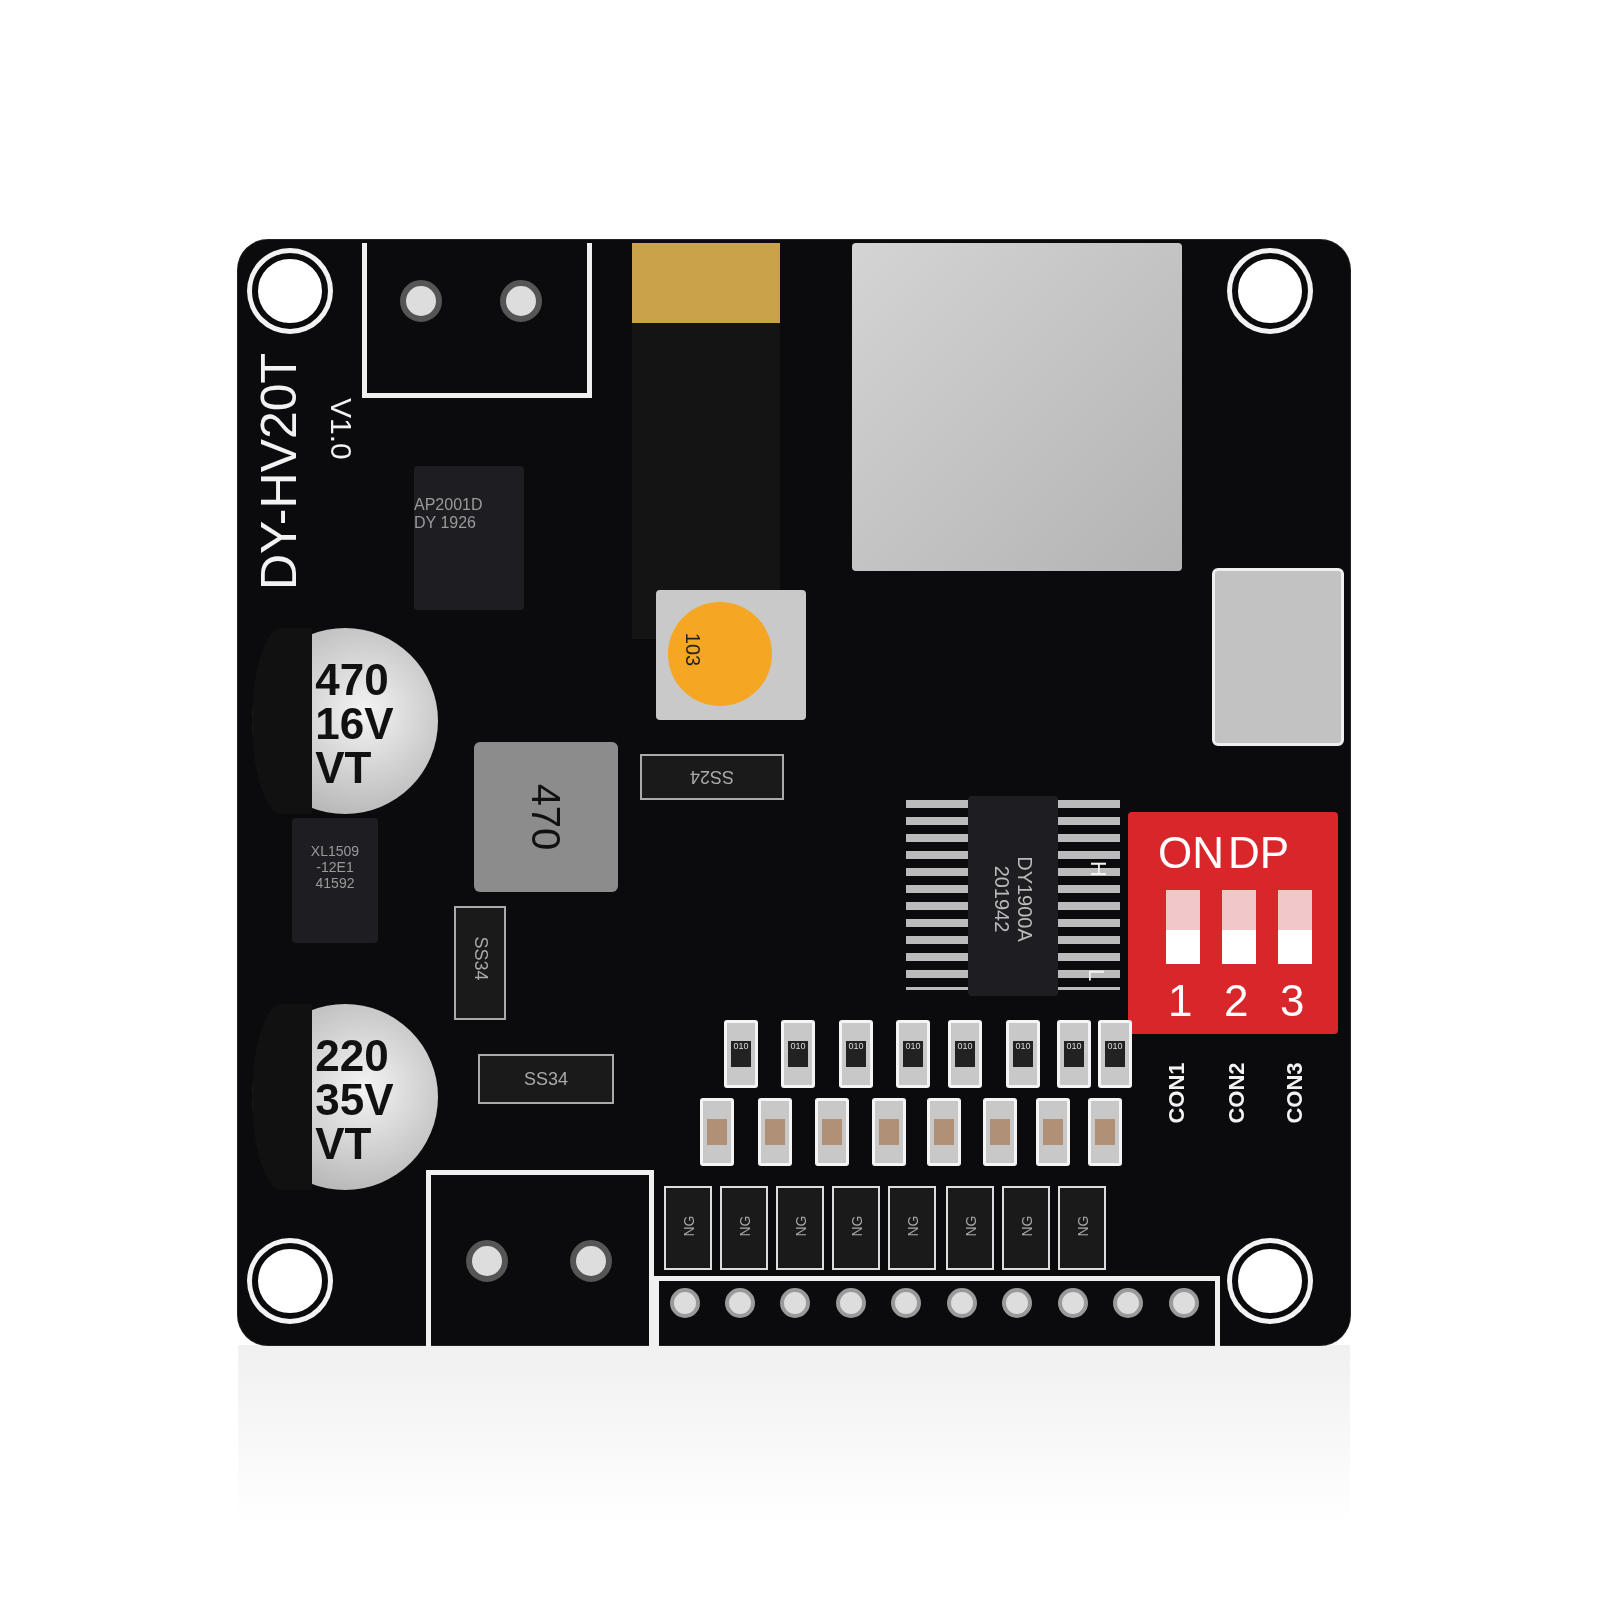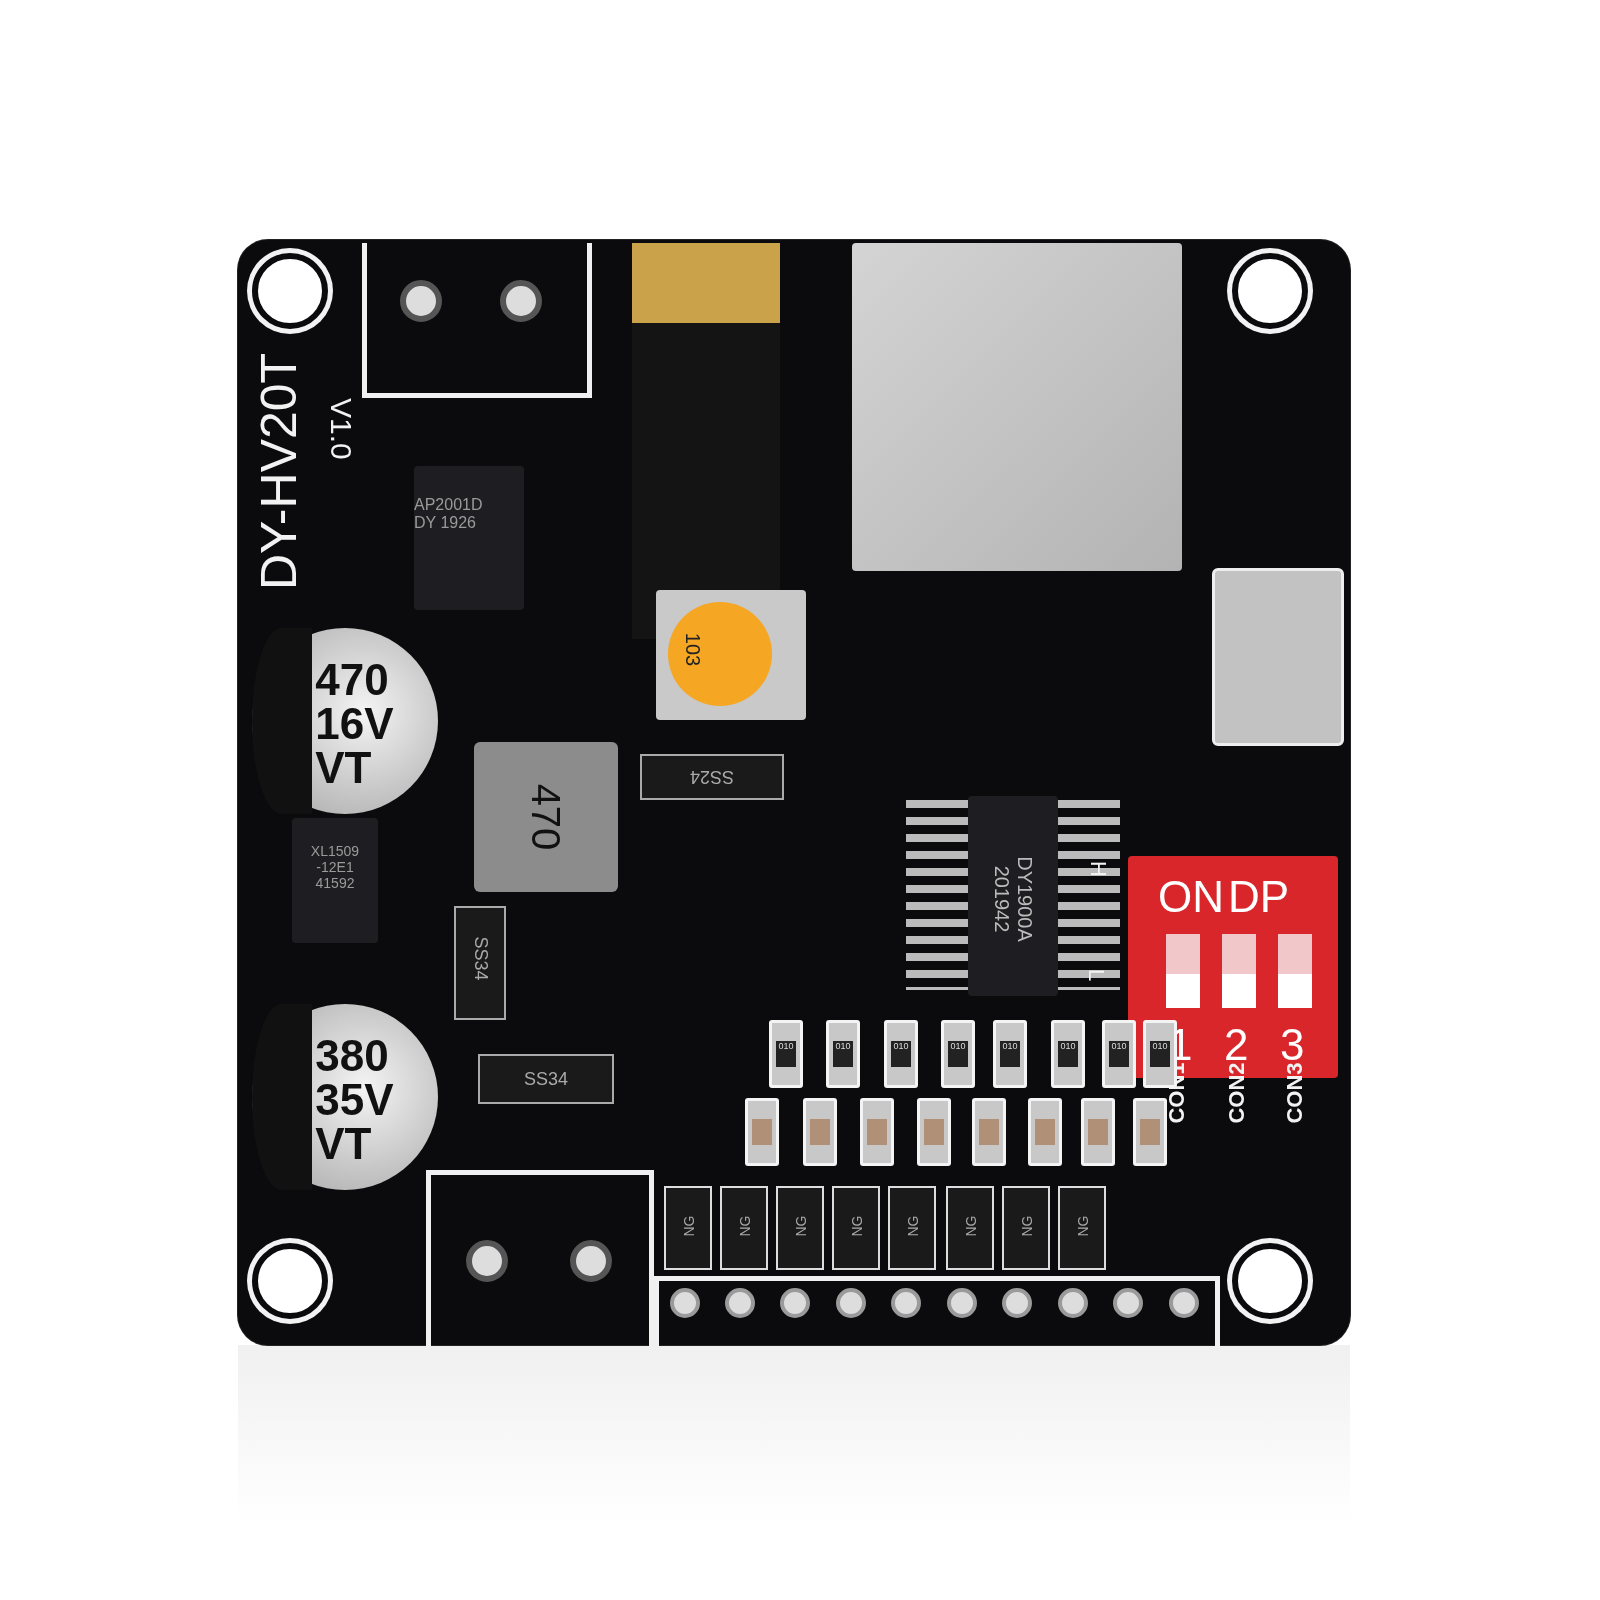--- a/index.html
+++ b/index.html
@@ -6,26 +6,26 @@
   body { width:1600px; height:1600px; position:relative; overflow:hidden; font-family:"Liberation Sans", sans-serif; }
   .board { position:absolute; left:238px; top:240px; width:1112px; height:1105px; background:#0b0b0d; border-radius:30px; box-shadow:0 0 0 1px #222; }
   .reflection { position:absolute; left:238px; top:1345px; width:1112px; height:255px; background:linear-gradient(#e6e6e6, #ffffff 70%); opacity:.6; }
   .abs { position:absolute; }
   .hole { position:absolute; width:64px; height:64px; border-radius:50%; background:#fff; border:6px solid #0b0b0d; box-shadow:0 0 0 5px #f2f2f2; }
   .silk { color:#f2f2f2; }
   .cap { position:absolute; border-radius:50%; background:radial-gradient(circle at 60% 45%, #f4f4f4, #b9b9b9 70%, #8a8a8a); }
   .cap .band { position:absolute; left:0; top:0; bottom:0; width:32%; background:#111; border-radius:50% 0 0 50%; }
   .cap .txt { position:absolute; left:34%; top:16%; color:#111; font-size:44px; line-height:44px; font-weight:bold; }
   .chip { position:absolute; background:#1e1e22; border-radius:4px; color:#9a9a9a; font-size:16px; }
-  .smd { position:absolute; width:28px; height:62px; background:#c8c8c8; border:3px solid #f4f4f4; border-radius:3px;margin-left:45px; }
+  .smd { position:absolute; width:28px; height:62px; background:#c8c8c8; border:3px solid #f4f4f4; border-radius:3px; }
   .smd .body { position:absolute; left:4px; right:4px; top:18px; bottom:18px; background:#222; color:#ddd; font-size:9px; text-align:center; }
   .smd.cer .body { background:#b09177; }
   .diode { position:absolute; width:44px; height:80px; background:#1a1a1a; border:2px solid #ddd; color:#aaa; font-size:14px; text-align:center; }
   .header-pin { position:absolute; width:22px; height:22px; border-radius:50%; background:#ddd; border:4px solid #9a9a9a; }
-  .dip { position:absolute; left:1128px; top:812px; width:210px; height:222px; background:#d8262b; border-radius:4px;margin-top:44px; }
+  .dip { position:absolute; left:1128px; top:812px; width:210px; height:222px; background:#d8262b; border-radius:4px; }
   .dip .lbl { position:absolute; color:#fff; font-size:44px; }
 </style>
 </head>
 <body>
 
 <div class="reflection"></div>
 <div class="board"></div>
 
 <div class="hole" style="left:252px;top:253px;"></div>
 <div class="hole" style="left:1232px;top:253px;"></div>
@@ -55,21 +55,21 @@
   <div class="txt">
     <div>470</div>
     <div>16V</div>
     <div>VT</div>
   </div>
 </div>
 
 <div class="cap" style="left:252px;top:1004px;width:186px;height:186px;">
   <div class="band"></div>
   <div class="txt">
-    <div>380</div>
+    <div>220</div>
     <div>35V</div>
     <div>VT</div>
   </div>
 </div>
 
 <div class="chip" style="left:292px;top:818px;width:86px;height:100px;font-size:14px;text-align:center;padding-top:25px;">
   <div>XL1509</div>
   <div>-12E1</div>
   <div>41592</div>
 </div>

